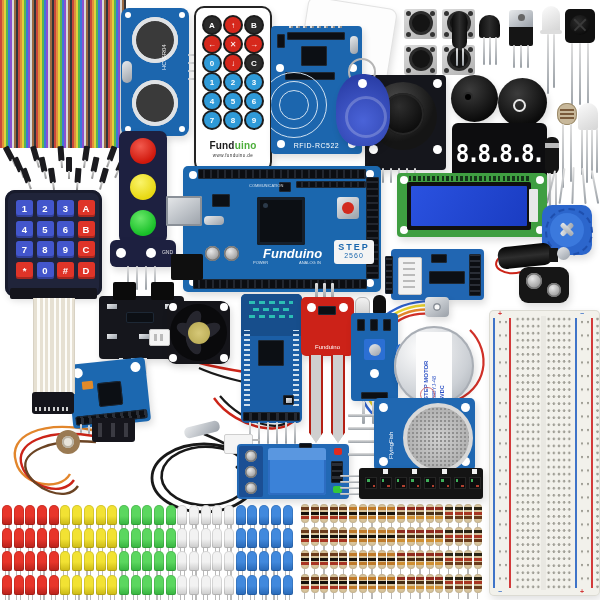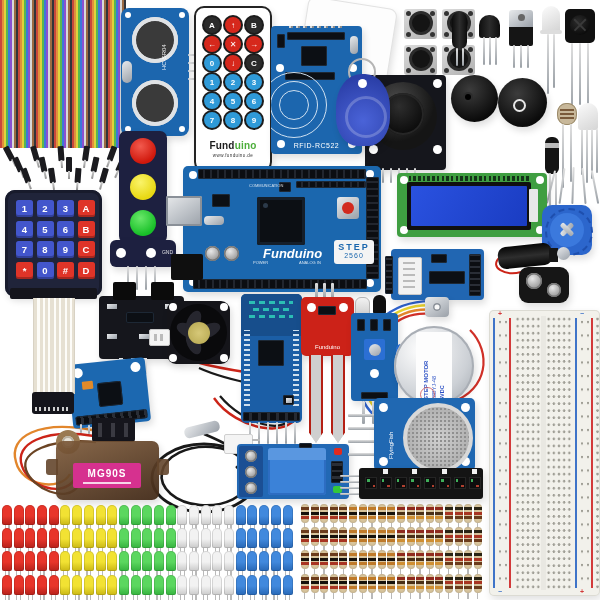--- a/index.html
+++ b/index.html
@@ -245,20 +245,23 @@
   <div class="hpin c" style="left:406px;top:168px;width:2px;height:15px"></div>
   <div class="hpin c" style="left:414px;top:168px;width:2px;height:15px"></div>
 
   <div class="c sh" style="left:451px;top:75px;width:47px;height:47px;border-radius:50%;background:radial-gradient(circle at 40% 32%,#3c3c3c,#0b0b0b 72%)">
       <i style="position:absolute;left:14px;top:19px;width:6px;height:6px;border-radius:50%;background:#000;box-shadow:0 0 0 2px #2c2c2c"></i>
     </div>
   <div class="c sh" style="left:498px;top:78px;width:49px;height:49px;border-radius:50%;background:radial-gradient(circle at 40% 32%,#3c3c3c,#0b0b0b 72%)">
       <i style="position:absolute;left:15px;top:21px;width:9px;height:9px;border-radius:50%;border:2px solid #e8e8e8"></i>
     </div>
 
+  <div class="c sh" id="sevenseg">
+    <span>8.8.8.8.</span>
+  </div>
 
   <div class="c" style="left:545px;top:137px;width:14px;height:37px;background:#141414;border-radius:6px">
       <i style="position:absolute;left:0;top:6px;width:14px;height:5px;background:#bbb"></i>
     </div>
   <div class="hpin c" style="left:549px;top:173px;width:1.5px;height:50px"></div>
   <div class="hpin c" style="left:555px;top:173px;width:1.5px;height:46px"></div>
   <div class="c" style="left:557px;top:103px;width:20px;height:22px;border-radius:45%;background:#c8b89a;box-shadow:inset 0 0 0 1px #9a8a6a">
     <i style="position:absolute;left:3px;top:6px;width:14px;height:1.5px;background:#7a5a3a"></i>
     <i style="position:absolute;left:3px;top:10px;width:14px;height:1.5px;background:#7a5a3a"></i>
     <i style="position:absolute;left:3px;top:14px;width:14px;height:1.5px;background:#7a5a3a"></i>
@@ -523,28 +526,20 @@
       <i style="position:absolute;left:3px;bottom:3px;right:3px;height:4px;background:repeating-linear-gradient(90deg,#cfcfcf 0 2px,#15151c 2px 4.5px)"></i>
     </div>
 
   <div class="c" style="left:92px;top:418px;width:43px;height:24px;background:#15151c;border-radius:3px">
       <i style="position:absolute;left:6px;top:5px;width:4px;height:14px;background:#3a3a42"></i>
       <i style="position:absolute;left:19px;top:5px;width:4px;height:14px;background:#3a3a42"></i>
       <i style="position:absolute;left:32px;top:5px;width:4px;height:14px;background:#3a3a42"></i>
     </div>
   <div class="c" style="left:56px;top:430px;width:24px;height:24px;border-radius:50%;background:#9a7a52"></div>
   <div class="c" style="left:62px;top:436px;width:12px;height:12px;border-radius:50%;background:#e8e4da;box-shadow:inset 0 0 0 2px #b8b0a0"></div>
-  <div class="c sh" style="left:56px;top:441px;width:103px;height:59px;background:linear-gradient(160deg,rgba(125,90,58,.92),rgba(66,42,24,.95));border-radius:7px">
-    <i style="position:absolute;left:-10px;top:18px;width:12px;height:16px;background:rgba(100,70,44,.9);border-radius:3px 0 0 3px"></i>
-    <i style="position:absolute;right:-10px;top:18px;width:12px;height:16px;background:rgba(100,70,44,.9);border-radius:0 3px 3px 0"></i>
-    <div style="position:absolute;left:17px;top:22px;width:68px;height:25px;background:#d6318f;border-radius:2px;text-align:center">
-      <span style="color:#fff;font-weight:bold;font-size:10px;line-height:18px;letter-spacing:1px">MG90S</span>
-      <i style="position:absolute;left:10px;bottom:4px;right:10px;height:2px;background:rgba(255,255,255,.8)"></i>
-    </div>
-  </div>
 
   <div class="c silver" style="left:184px;top:424px;width:36px;height:11px;border-radius:5px;transform:rotate(-14deg)"></div>
   <div class="c" style="left:224px;top:434px;width:27px;height:18px;background:#f4f4f4;border:1px solid #cfcfcf;border-radius:2px">
       <i style="position:absolute;right:-8px;top:4px;width:8px;height:2px;background:#b9b9b9"></i>
       <i style="position:absolute;right:-8px;top:11px;width:8px;height:2px;background:#b9b9b9"></i>
     </div>
 
   <div class="c pcb sh" style="left:237px;top:444px;width:112px;height:55px;background:#2268b4">
     <div style="position:absolute;left:2px;top:2px;width:24px;height:51px;background:#1b4f94;border-radius:2px">
       <i class="screw" style="left:6px;top:4px;width:12px;height:12px"></i>

